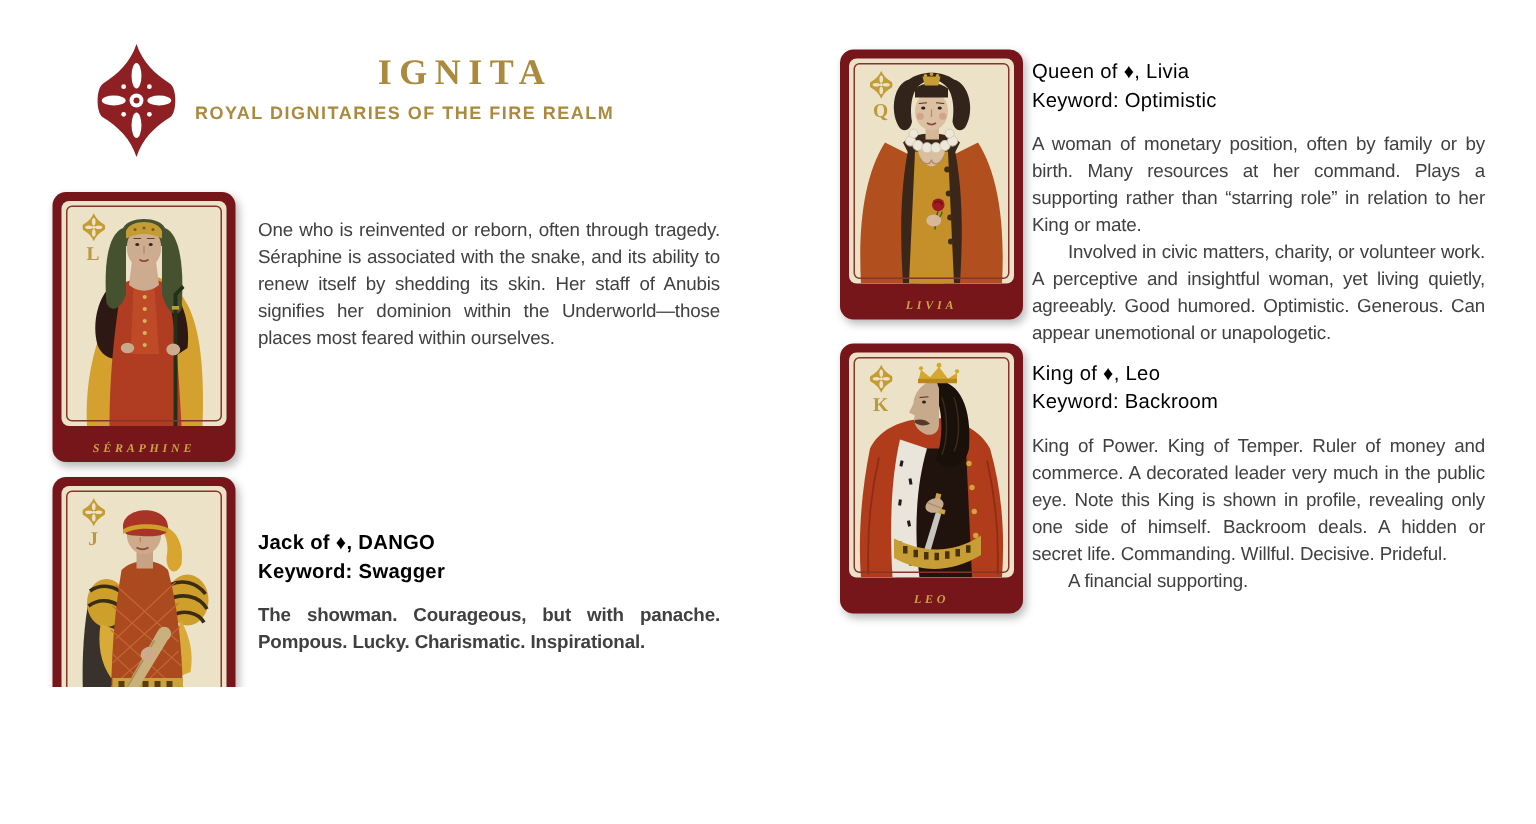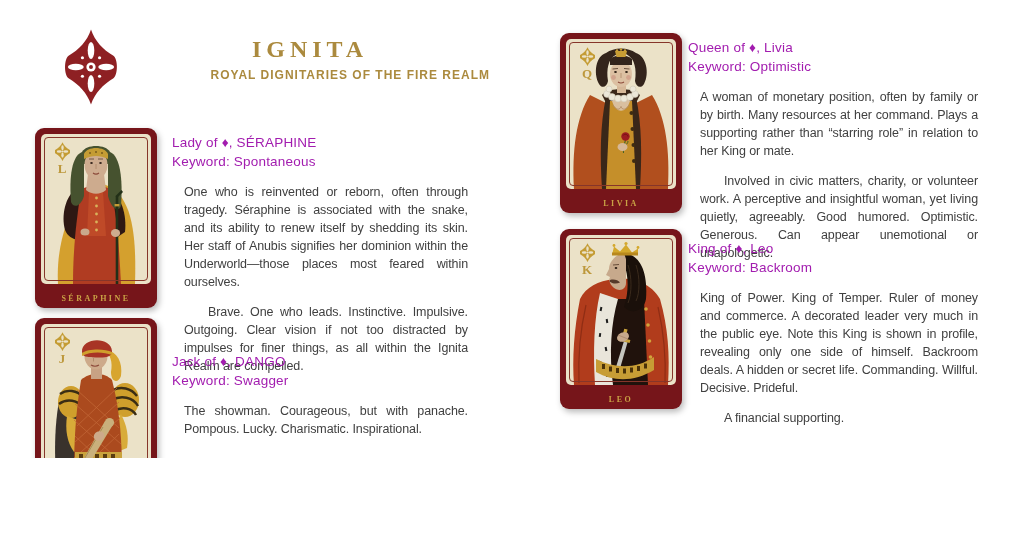--- a/index.html
+++ b/index.html
@@ -9,21 +9,21 @@
   .abs { position:absolute; }
 
   
   .emblem { left:58px; top:28px; width:66px; height:78px; }
   .hdr-title {
     left:140px; top:36px; width:340px; text-align:center;
     font-family:"Liberation Serif", serif; font-weight:700;
     font-size:24px; letter-spacing:5px; color:#ab8a3e; white-space:nowrap;
   }
   .hdr-sub {
-    left:130px; top:68px; width:360px; text-align:right;
+    left:130px; top:68px; width:360px; text-align:left;
     font-weight:700; font-size:12px; letter-spacing:1px; color:#ab8a3e; white-space:nowrap;
   }
 
   
   .card {
     width:122px; height:180px; background:#76151a; border-radius:9px;
     box-shadow:2px 3px 6px rgba(0,0,0,0.28);
   }
   .card-panel {
     position:absolute; left:6px; top:6px; right:6px; bottom:24px;
@@ -38,27 +38,27 @@
     position:absolute; left:11px; top:8px; width:20px; z-index:6;
     display:flex; flex-direction:column; align-items:center; gap:1px;
   }
   .card-letter {
     font-family:"Liberation Serif", serif; font-size:13px; font-weight:700;
     color:#bd983c; line-height:14px;
   }
   .card-name {
     position:absolute; left:0; bottom:5px; width:100%; text-align:center;
     font-family:"Liberation Serif", serif; font-weight:700;
-    font-size:8px; letter-spacing:2.5px; color:#c9a245; z-index:6;
+    font-size:8px; letter-spacing:2.5px; color:#c9a245; z-index:6;font-style:italic;
   }
 
   
-  .entry-head { color:#a21caf; font-size:13.5px; line-height:19px; letter-spacing:0.2px; }
+  .entry-head { color:#000000; font-size:13.5px; line-height:19px; letter-spacing:0.2px; }
   .entry-body { margin-top:11px; color:#404040; font-size:12.5px; line-height:18px; text-align:justify; letter-spacing:-0.1px; }
-  .entry-body p { margin:12px; }
+  .entry-body p { margin:0; }
   .entry-body p.indent { text-indent:24px; }
 
   
   .rule { height:1px; background:#c5a553; }
   .pagenum { color:#ab8a3e; font-size:13px; letter-spacing:1px; }
 </style>
 </head>
 <body>
 
 <div class="spread">
@@ -129,27 +129,22 @@
             <ellipse cx="11.5" cy="10" rx="2.6" ry="1.3" fill="#ebe2c8"></ellipse>
             <circle cx="8" cy="10" r="1.1" fill="#ebe2c8"></circle>
           </svg>
           <div class="card-letter">L</div>
         </div>
       </div>
       <div class="card-name">SÉRAPHINE</div>
     </div>
 
     <div class="abs" style="left:172px; top:133px; width:308px;">
-      <div class="entry-head">
-        <div>Lady of ♦, SÉRAPHINE</div>
-        <div>Keyword: Spontaneous</div>
-      </div>
       <div class="entry-body">
         <p>One who is reinvented or reborn, often through tragedy. Séraphine is associated with the snake, and its ability to renew itself by shedding its skin. Her staff of Anubis signifies her dominion within the Underworld—those places most feared within ourselves.</p>
-        <p class="indent">Brave. One who leads. Instinctive. Impulsive. Outgoing. Clear vision if not too distracted by impulses for finer things, as all within the Ignita Realm are compelled.</p>
       </div>
     </div>
 
     <div class="abs card" style="left:35px; top:318px;">
       <div class="card-panel">
         <svg class="card-art" viewBox="0 0 110 150">
           <path d="M20 68 C14 92 13 124 15 150 L46 150 L42 78 Z" fill="#39322c"></path>
           <ellipse cx="84" cy="76" rx="14" ry="17" fill="#cf9f2c"></ellipse>
           <path d="M72 66 C80 62 90 64 96 72" stroke="#3a2d14" stroke-width="2.4" fill="none"></path>
           <path d="M71 76 C80 71 92 73 97 82" stroke="#3a2d14" stroke-width="2.4" fill="none"></path>
@@ -203,21 +198,21 @@
             <ellipse cx="4.5" cy="10" rx="2.6" ry="1.3" fill="#ebe2c8"></ellipse>
             <ellipse cx="11.5" cy="10" rx="2.6" ry="1.3" fill="#ebe2c8"></ellipse>
             <circle cx="8" cy="10" r="1.1" fill="#ebe2c8"></circle>
           </svg>
           <div class="card-letter">J</div>
         </div>
       </div>
       <div class="card-name">DANGO</div>
     </div>
 
-    <div class="abs" style="left:172px; top:352px; width:308px;">
+    <div class="abs" style="left:172px; top:352px; width:308px;font-weight:bold;">
       <div class="entry-head">
         <div>Jack of ♦, DANGO</div>
         <div>Keyword: Swagger</div>
       </div>
       <div class="entry-body">
         <p>The showman. Courageous, but with panache. Pompous. Lucky. Charismatic. Inspirational.</p>
       </div>
     </div>
 
     <div class="abs rule" style="left:39px; top:511px; width:427px;"></div>

